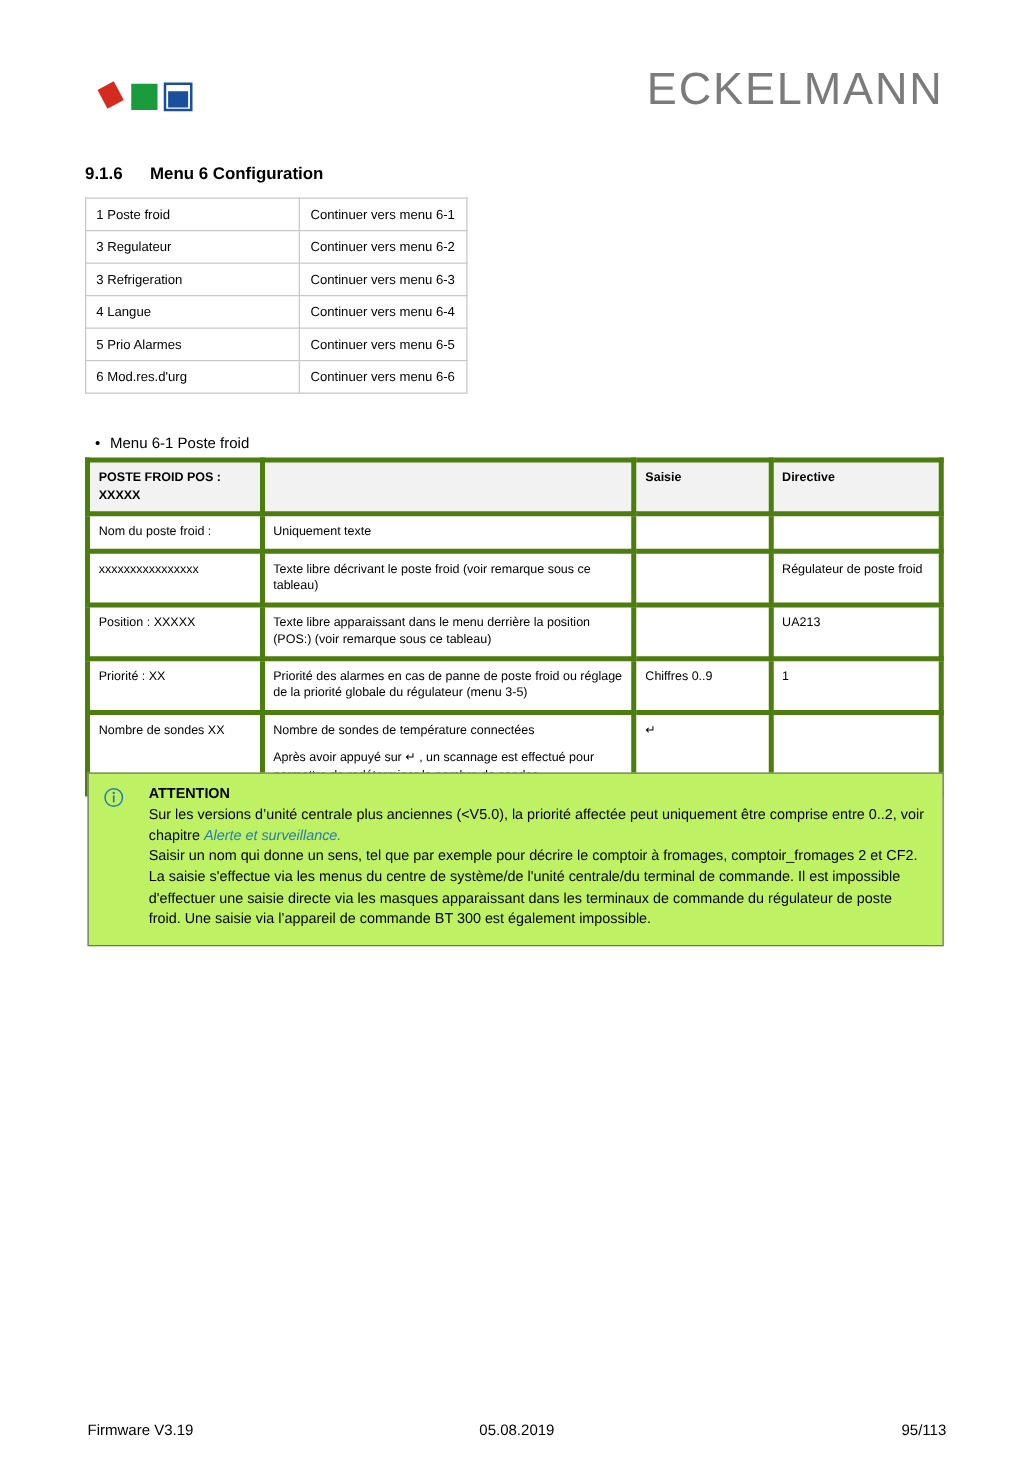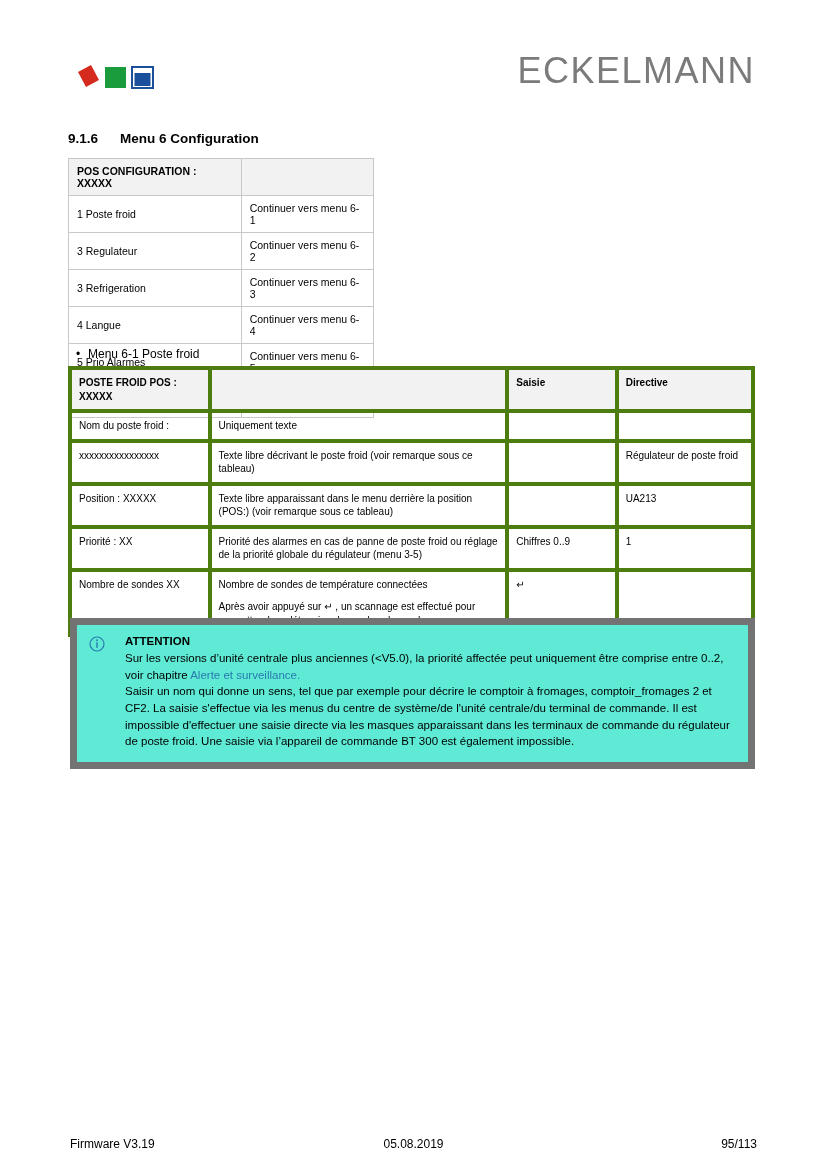--- a/index.html
+++ b/index.html
@@ -133,22 +133,22 @@
   }
   .rowsub { margin-top: 9px; }
 
   
   .attention {
     position: absolute;
     top: 618px;
     left: 70px;
     width: 685px;
     box-sizing: border-box;
-    border: 7px solid #737373;
-    background: #5eead4;
+    border: 1px solid #737373;
+    background: #bef264;
     padding: 10px 12px 12px 12px;
   }
   .attention .inner {
     padding-left: 36px;
     position: relative;
   }
   .att-icon {
     position: absolute;
     left: 0;
     top: 1px;
@@ -160,20 +160,21 @@
     font-weight: bold;
     margin: 0 0 3px 0;
   }
   .att-body {
     font-size: 11.5px;
     line-height: 1.45;
   }
   .att-link {
     color: #2a7ab0;
     text-decoration: none;
+    font-style: italic;
   }
 
   
   .footer {
     position: absolute;
     bottom: 32px;
     left: 70px;
     right: 70px;
     font-size: 12px;
   }
@@ -199,24 +200,20 @@
     </div>
     <div class="brand">ECKELMANN</div>
   </div>
 
   <div class="section-heading">
     <span class="num">9.1.6</span><span>Menu 6 Configuration</span>
   </div>
 
   <table class="tbl1">
     <tbody>
-      <tr class="hdr">
-        <td class="c1">POS CONFIGURATION : XXXXX</td>
-        <td class="c2"></td>
-      </tr>
       <tr>
         <td class="c1">1 Poste froid</td>
         <td class="c2">Continuer vers menu 6-1</td>
       </tr>
       <tr>
         <td class="c1">3 Regulateur</td>
         <td class="c2">Continuer vers menu 6-2</td>
       </tr>
       <tr>
         <td class="c1">3 Refrigeration</td>

